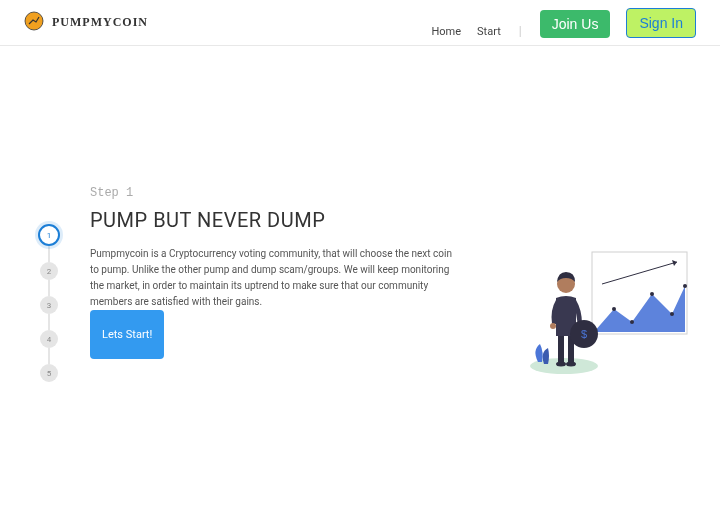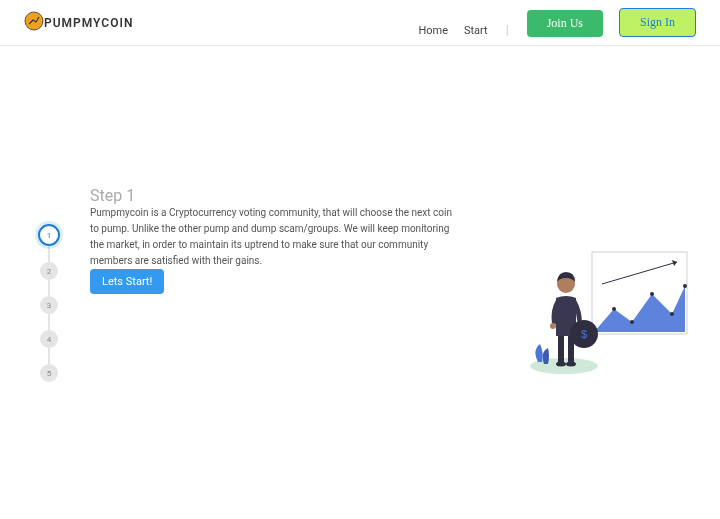--- a/index.html
+++ b/index.html
@@ -14,21 +14,23 @@
   header {
     height: 46px;
     border-bottom: 1px solid #e8e8e8;
     display: flex;
     align-items: center;
     padding: 0 24px;
   }
   .brand {
     display: flex;
     align-items: center;
-    cursor: pointer;
+    gap: 8px;
+    cursor: pointer;
+    font-family: Liberation Serif, serif;
   }
   .brand-name {
     font-size: 12px;
     letter-spacing: 1px;
     font-weight: 600;
     color: #333;
   }
   .nav-right {
     margin-left: auto;
     display: flex;
@@ -41,26 +43,26 @@
     text-decoration: none;
     cursor: pointer;
   }
   .nav-sep {
     color: #ccc;
     font-size: 12px;
     margin: 0 2px;
   }
   .btn {
     border-radius: 4px;
-    padding: 6px 20px;
-    font-size: 12px;
+    padding: 6px 12px;
+    font-size: 14px;
     cursor: pointer;
     display: inline-block;
     border: none;
-    font-family: Liberation Serif, serif;
+    font-family: Liberation Sans, sans-serif;
   }
   .btn-green {
     background: #3cba6b;
     color: #fff;
   }
   .btn-outline {
     background: #bef264;
     border: 1px solid #1c7ed6;
     color: #1c7ed6;
   }
@@ -101,40 +103,42 @@
   .step-line {
     width: 2px;
     height: 16px;
     background: #e5e5e5;
   }
   .content {
     margin-left: 90px;
     max-width: 370px;
   }
   .step-label {
-    font-size: 16px;
+    font-size: 12px;
     color: #aaa;
+    margin-bottom: 8px;
+    font-family: Liberation Mono, monospace;
   }
   .title {
     font-size: 20px;
     font-weight: 400;
     letter-spacing: 0.5px;
     color: #333;
     margin-bottom: 14px;
   }
   .body-text {
     font-size: 10px;
     line-height: 1.6;
     color: #555;
   }
   .btn-primary {
     background: #339af0;
     color: #fff;
     border-radius: 4px;
-    padding: 6px 12px;
+    padding: 18px 12px;
     font-size: 11px;
     border: none;
     cursor: pointer;
     font-family: inherit;
   }
   .illustration {
     position: absolute;
     right: 28px;
     top: 198px;
     width: 170px;
@@ -172,20 +176,21 @@
     <div class="step-line"></div>
     <div class="step-dot">3</div>
     <div class="step-line"></div>
     <div class="step-dot">4</div>
     <div class="step-line"></div>
     <div class="step-dot">5</div>
   </div>
 
   <div class="content">
     <div class="step-label">Step 1</div>
+    <h1 class="title">PUMP BUT NEVER DUMP</h1>
     <p class="body-text">Pumpmycoin is a Cryptocurrency voting community, that will choose the next coin to pump. Unlike the other pump and dump scam/groups. We will keep monitoring the market, in order to maintain its uptrend to make sure that our community members are satisfied with their gains.</p>
     <button class="btn-primary">Lets Start!</button>
   </div>
 
   <div class="illustration">
     <svg width="170" height="140" viewBox="0 0 170 140">
 
       <rect x="70" y="8" width="95" height="82" fill="#fff" stroke="#d0d0d0" stroke-width="1"></rect>
 
       <path d="M72 88 L92 65 L110 78 L130 50 L150 70 L163 42 L163 88 Z" fill="#4b76d8" opacity="0.9"></path>

